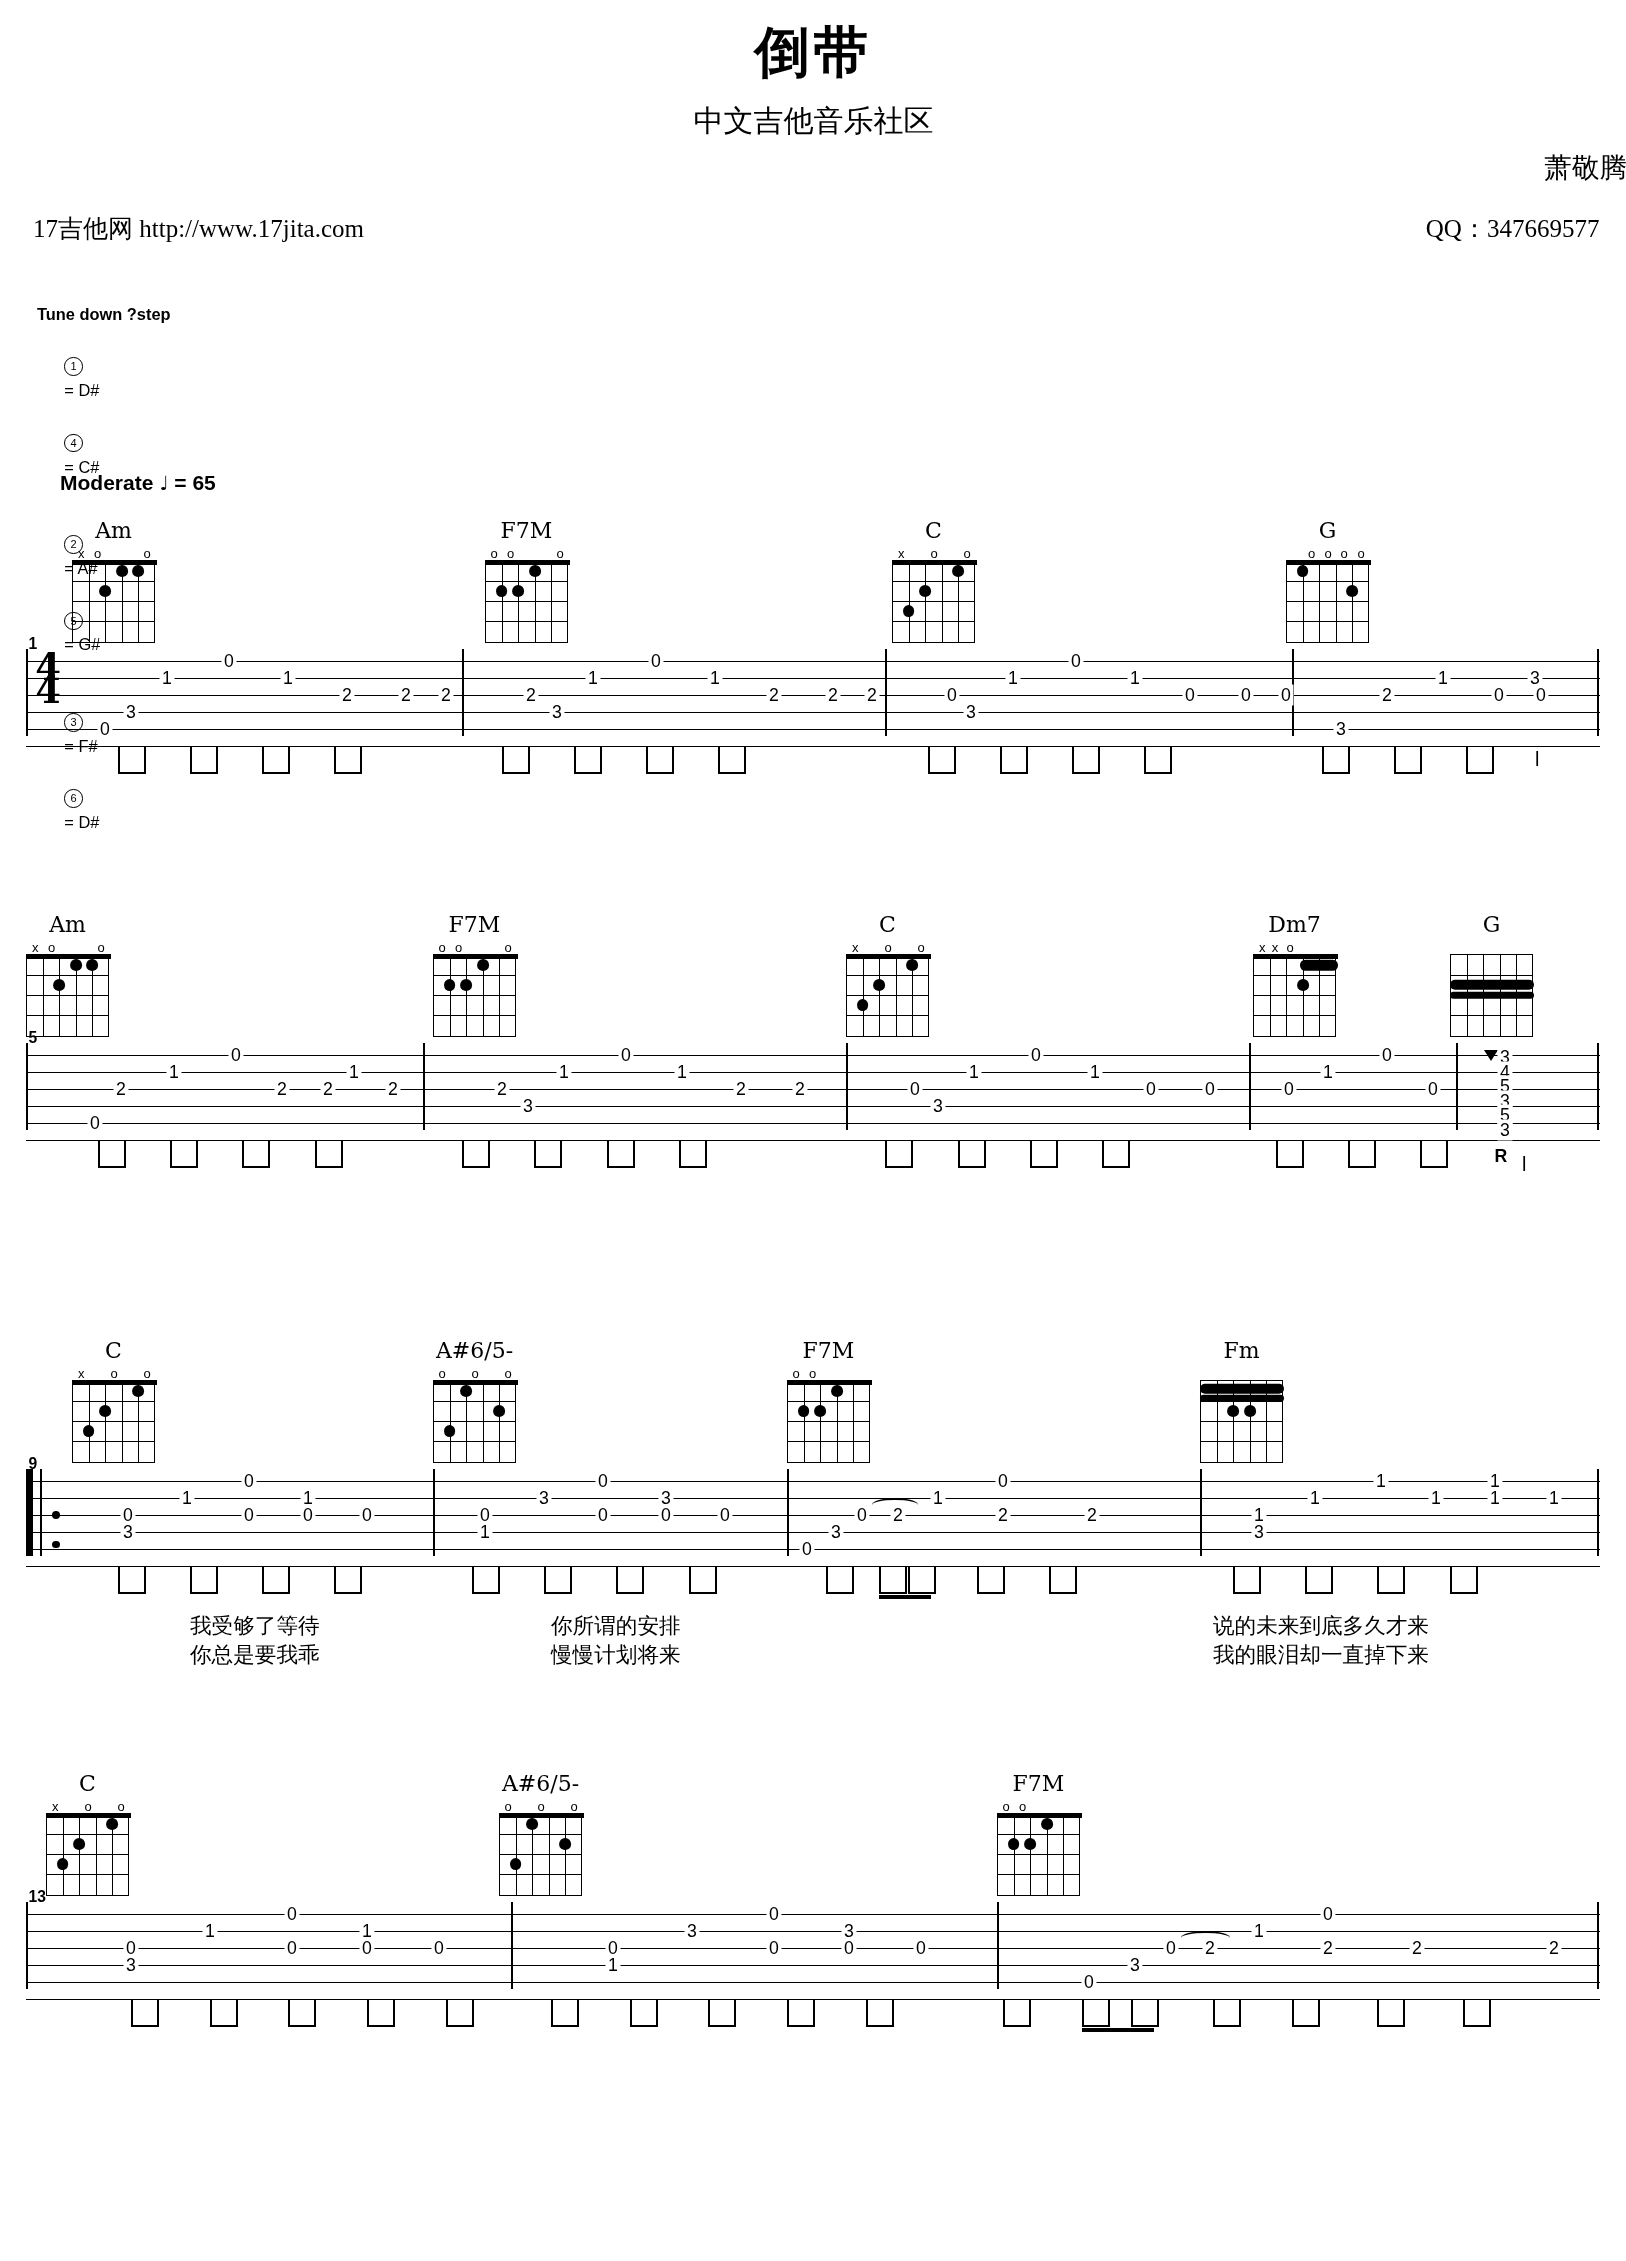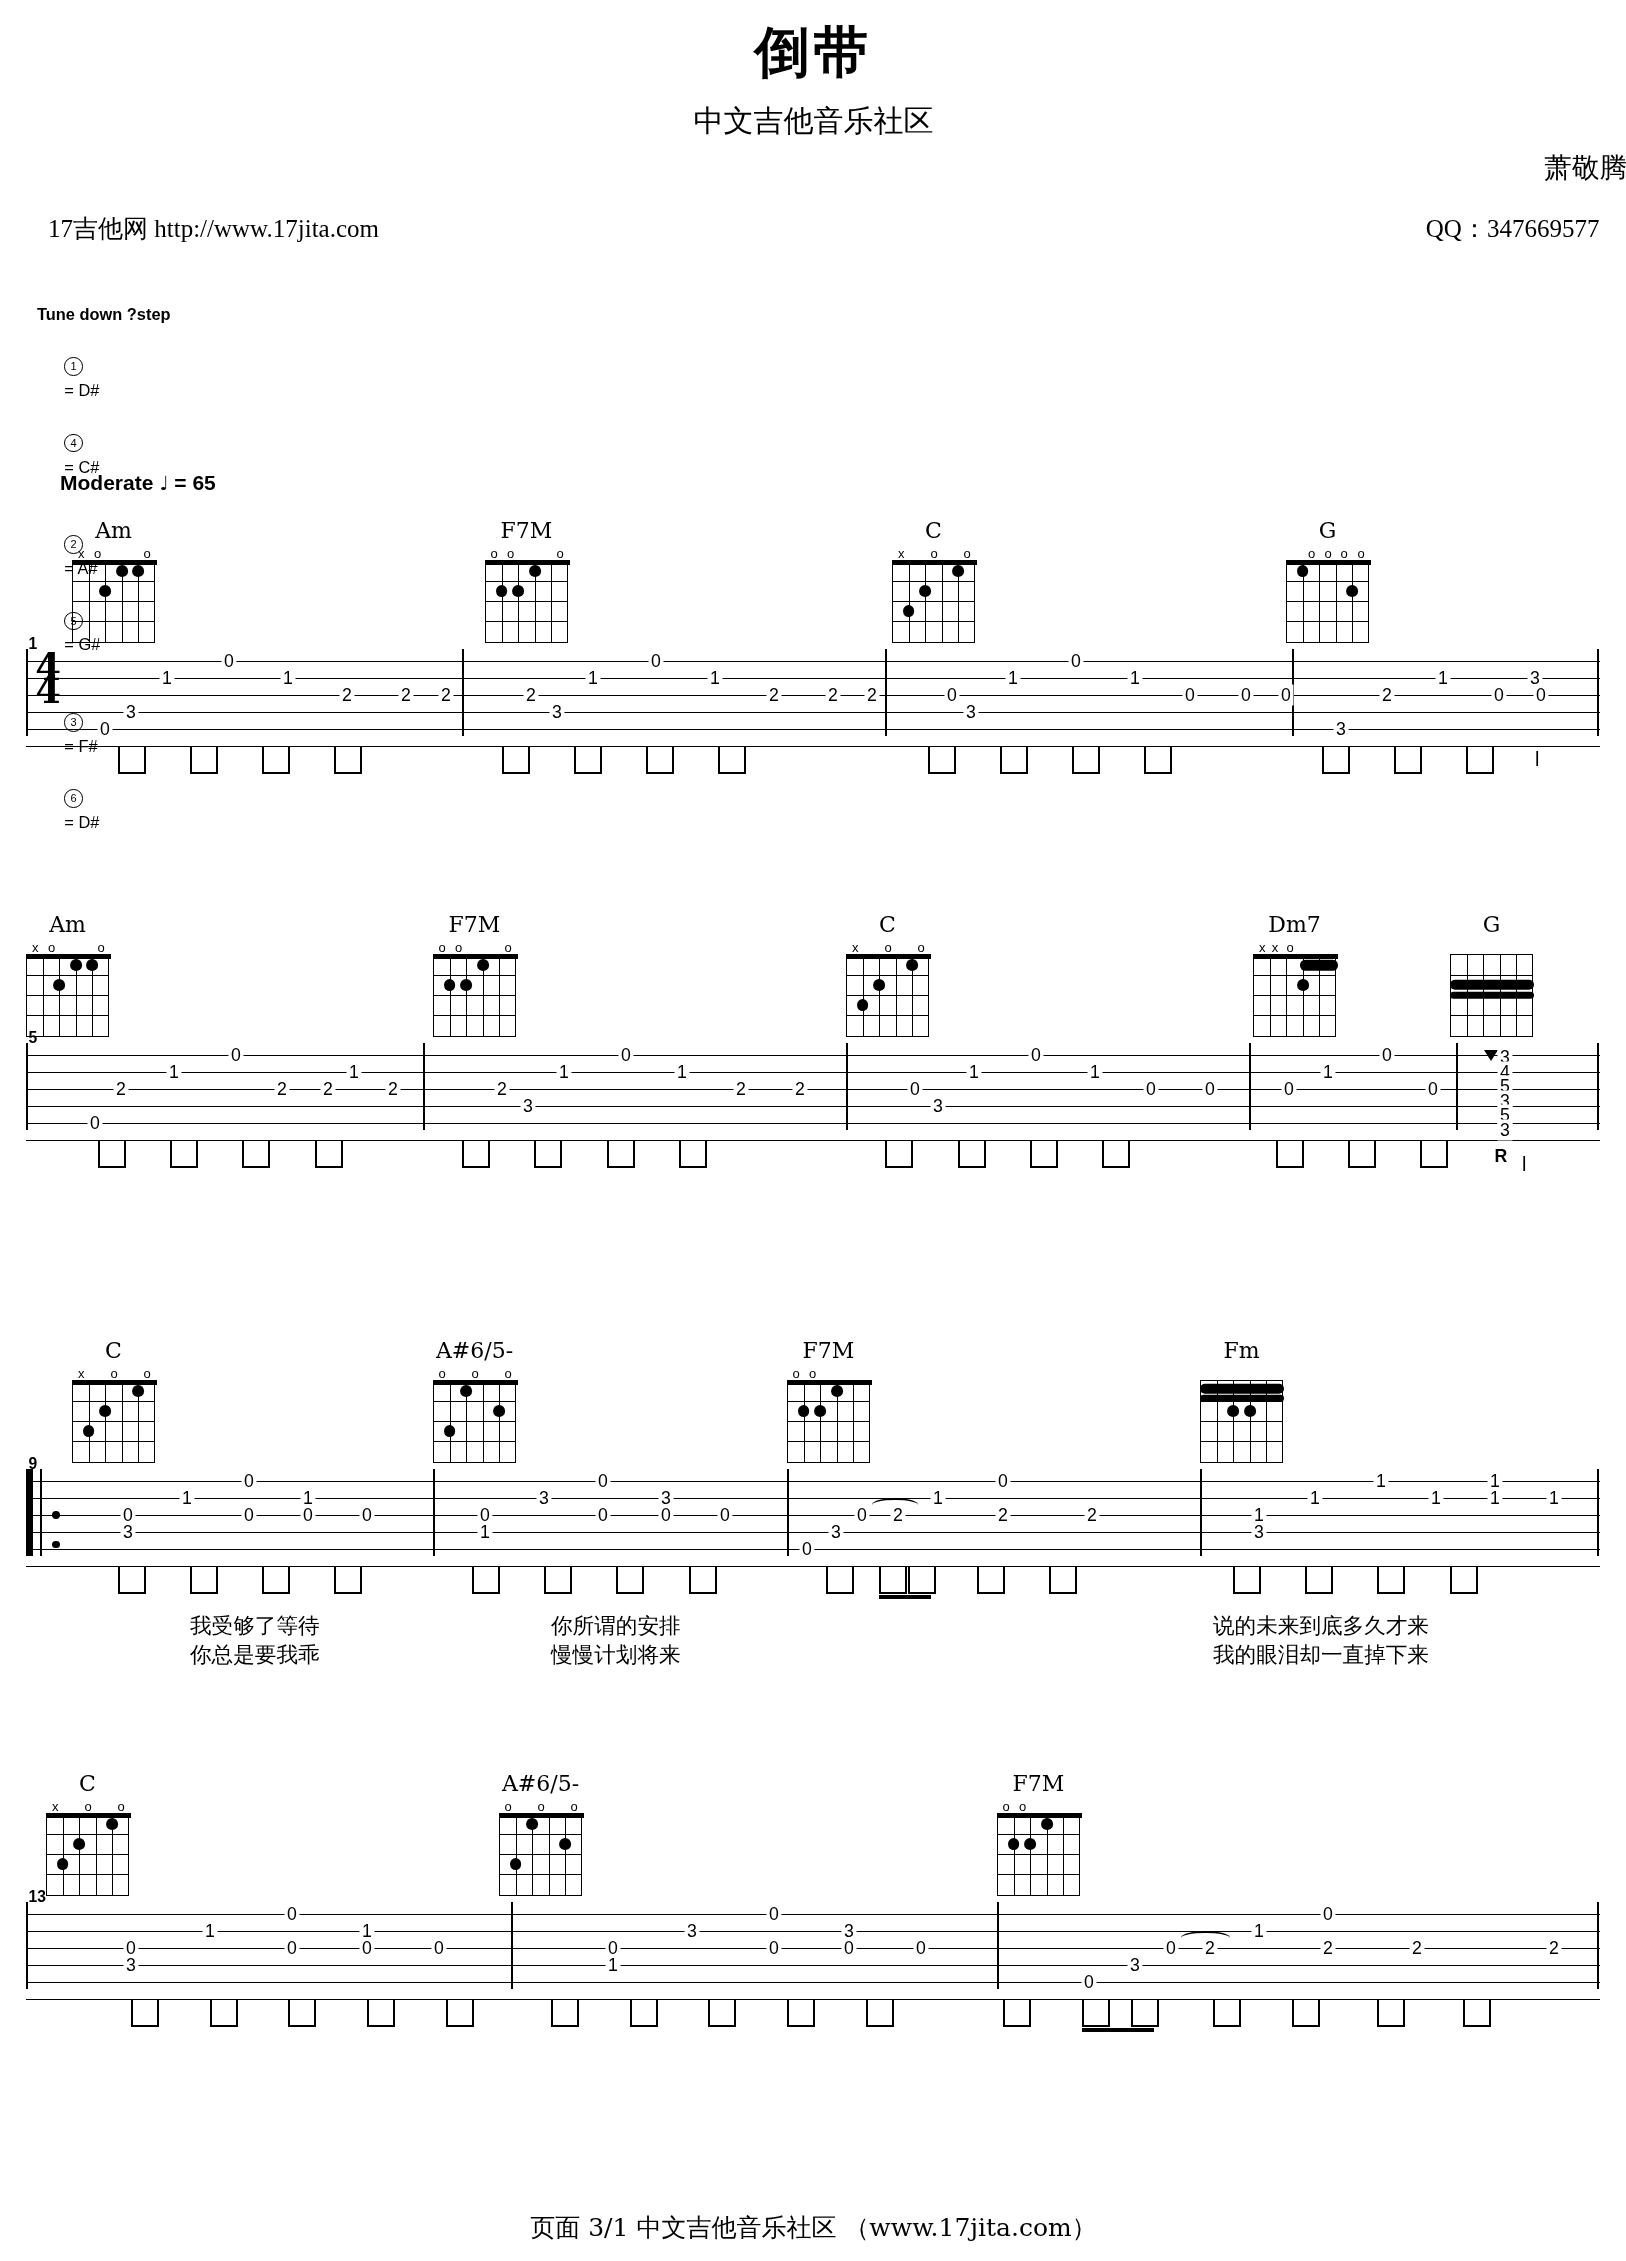--- a/index.html
+++ b/index.html
@@ -31,21 +31,21 @@
     font-size:27.6px;
     margin-top:6.6px;
     font-family:"DejaVu Serif", serif;
   }
   .headline{
     position:relative;
     margin-top:26px;
     height:37px;
   }
   .site{
-    position:absolute;left:48px;top:0;
+    position:absolute;left:33px;top:0;
     font-size:25px;
   }
   .qq{
     position:absolute;right:27.6px;top:0;
     font-size:25px;
   }
 
   
   .tuning{
     position:absolute;left:37px;top:302px;
@@ -860,15 +860,14 @@
       <div class="beam" style="left:1056px;top:34px;width:72px;"></div>
       <div class="strum" style="left:1105px;"></div>
       <div class="strum" style="left:1187px;"></div>
         <div class="strum" style="left:1266px;"></div>
       <div class="strum" style="left:1351px;"></div>
         <div class="strum" style="left:1437px;"></div>
     </div>
 
   </div>
 
-  <div class="footer">页面 3/1 中文吉他音乐社区 （www.17jita.com）</div>
 </div>
 
 
 </body></html>

